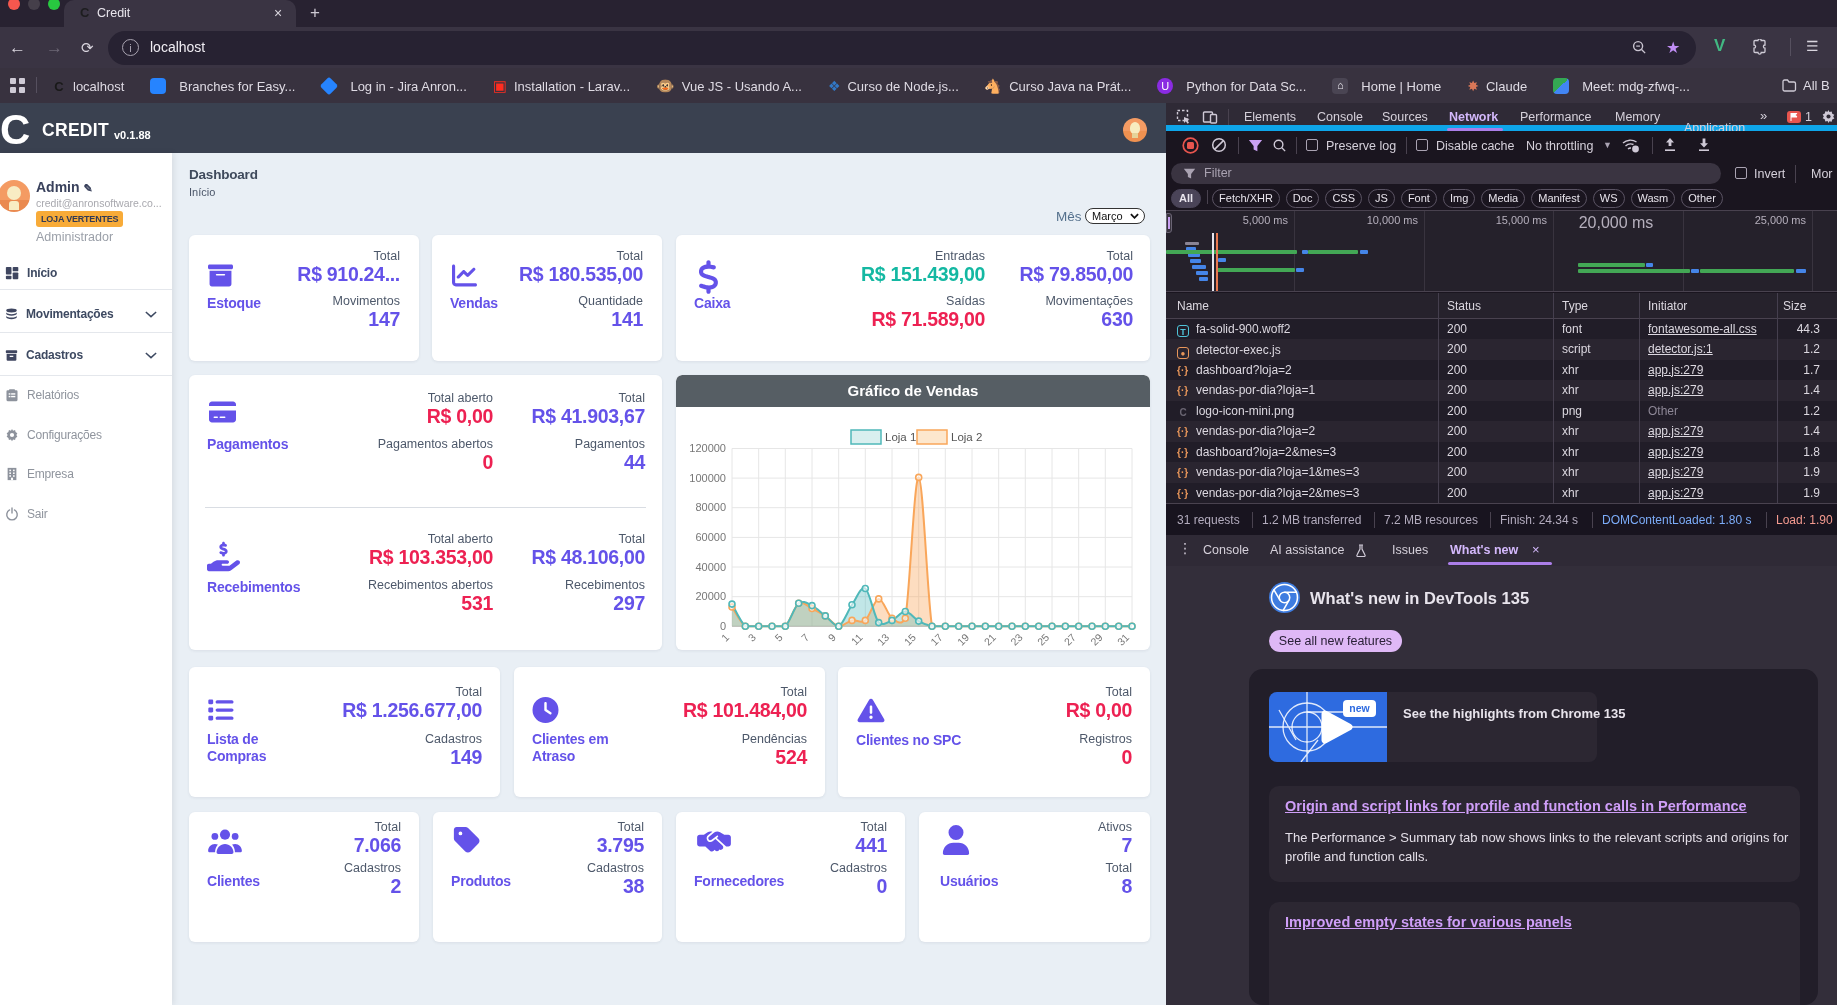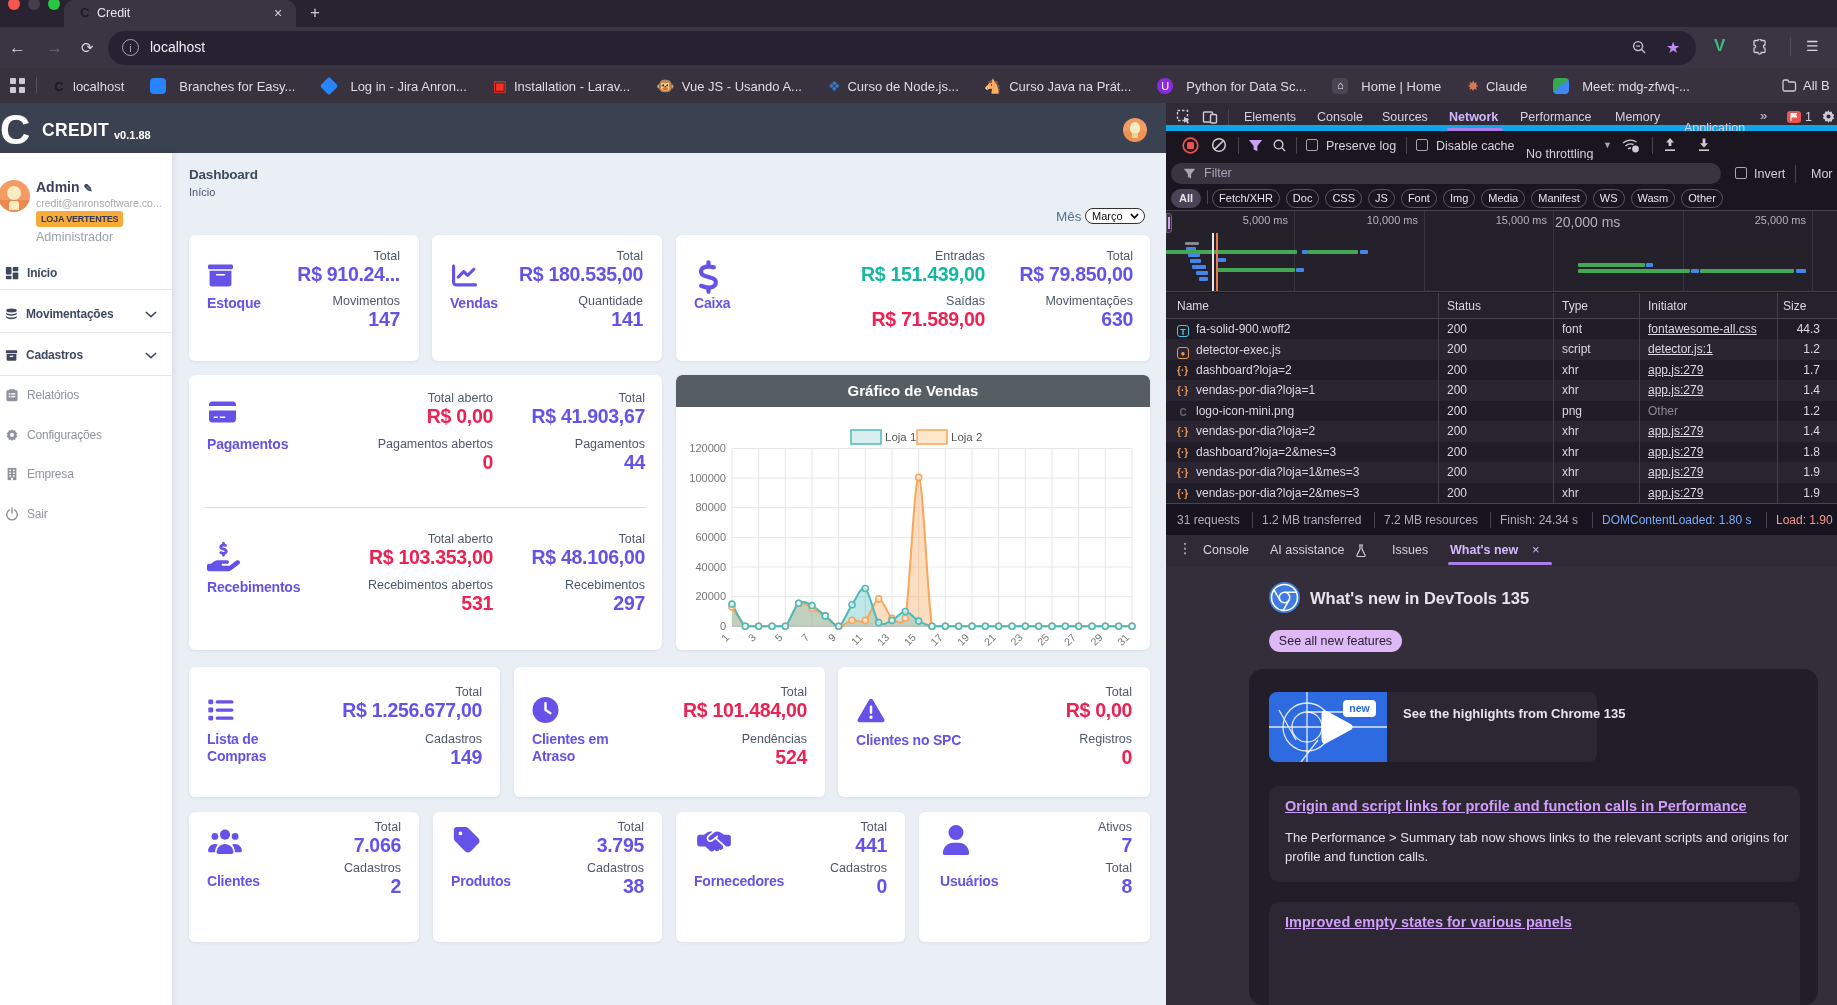--- a/index.html
+++ b/index.html
@@ -548,21 +548,21 @@
     <svg class="abs" style="left:106px;top:7px;" width="15" height="15" viewBox="0 0 16 16">
           <circle cx="7" cy="7" r="4.6" fill="none" stroke="#cfc9d6" stroke-width="1.5"></circle>
           <line x1="10.5" y1="10.5" x2="14" y2="14" stroke="#cfc9d6" stroke-width="1.5"></line>
         </svg>
     <div class="abs vdiv" style="left:130px;top:6px;height:17px;"></div>
     <div class="abs" style="left:140px;top:8px;width:12px;height:12px;border:1.4px solid #aaa3b2;border-radius:2px;"></div>
     <div class="abs dtab" style="left:160px;top:8px;">Preserve log</div>
     <div class="abs vdiv" style="left:240px;top:6px;height:17px;"></div>
     <div class="abs" style="left:250px;top:8px;width:12px;height:12px;border:1.4px solid #aaa3b2;border-radius:2px;"></div>
     <div class="abs dtab" style="left:270px;top:8px;text-align:right;">Disable cache</div>
-    <div class="abs dtab" style="left:360px;top:16px;">No throttling</div>
+    <div class="abs dtab" style="left:360px;top:8px;">No throttling</div>
     <div class="abs" style="left:437px;top:9px;color:#aaa3b2;font-size:9px;">▼</div>
     <svg class="abs" style="left:456px;top:8px;" width="18" height="14" viewBox="0 0 18 14">
           <g fill="none" stroke="#cfc9d6" stroke-width="1.4">
             <path d="M1 4a11 11 0 0 1 13.5-1M3.5 7a7.5 7.5 0 0 1 8-1.5M6 10a4 4 0 0 1 3-1"></path>
           </g>
           <circle cx="13.5" cy="10" r="3.4" fill="#cfc9d6"></circle>
         </svg>
     <div class="abs vdiv" style="left:486px;top:6px;height:17px;"></div>
     <svg class="abs" style="left:496px;top:6px;" width="16" height="16" viewBox="0 0 16 16" fill="#cfc9d6">
           <path d="M8 1l4 4.4H9.4V9H6.6V5.4H4z"></path>
@@ -596,21 +596,21 @@
   <div class="abs" id="timeline" style="left:0;top:107px;width:671px;height:82px;background:#25212b;border-top:1px solid #49424f;border-bottom:1px solid #49424f;overflow:hidden;">
     <div class="abs" style="left:0;top:0;width:671px;height:82px;">
       <div class="abs vdiv" style="left:128px;top:0;height:82px;background:#39343f;"></div>
       <div class="abs vdiv" style="left:258px;top:0;height:82px;background:#39343f;"></div>
       <div class="abs vdiv" style="left:387px;top:0;height:82px;background:#39343f;"></div>
       <div class="abs vdiv" style="left:517px;top:0;height:82px;background:#39343f;"></div>
       <div class="abs vdiv" style="left:646px;top:0;height:82px;background:#39343f;"></div>
       <div class="abs" style="left:0;top:3px;width:122px;text-align:right;color:#b6b0bd;font-size:11px;">5,000 ms</div>
       <div class="abs" style="left:130px;top:3px;width:122px;text-align:right;color:#b6b0bd;font-size:11px;">10,000 ms</div>
       <div class="abs" style="left:259px;top:3px;width:122px;text-align:right;color:#b6b0bd;font-size:11px;">15,000 ms</div>
-      <div class="abs" style="left:389px;top:3px;width:122px;text-align:left;color:#b6b0bd;font-size:14px;">20,000 ms</div>
+      <div class="abs" style="left:389px;top:3px;width:122px;text-align:center;color:#b6b0bd;font-size:16px;">20,000 ms</div>
       <div class="abs" style="left:518px;top:3px;width:122px;text-align:right;color:#b6b0bd;font-size:11px;">25,000 ms</div>
 
       <div class="bar" style="left:19px;top:31px;width:14px;height:3px;background:#8a8494;"></div>
       <div class="bar b" style="left:20px;top:36px;width:10px;"></div>
       <div class="bar b" style="left:22px;top:42px;width:12px;"></div>
       <div class="bar b" style="left:24px;top:48px;width:11px;"></div>
       <div class="bar b" style="left:26px;top:54px;width:14px;"></div>
       <div class="bar b" style="left:30px;top:60px;width:12px;"></div>
       <div class="bar b" style="left:33px;top:66px;width:9px;"></div>
       <div class="bar g" style="left:0;top:39px;width:131px;"></div>

